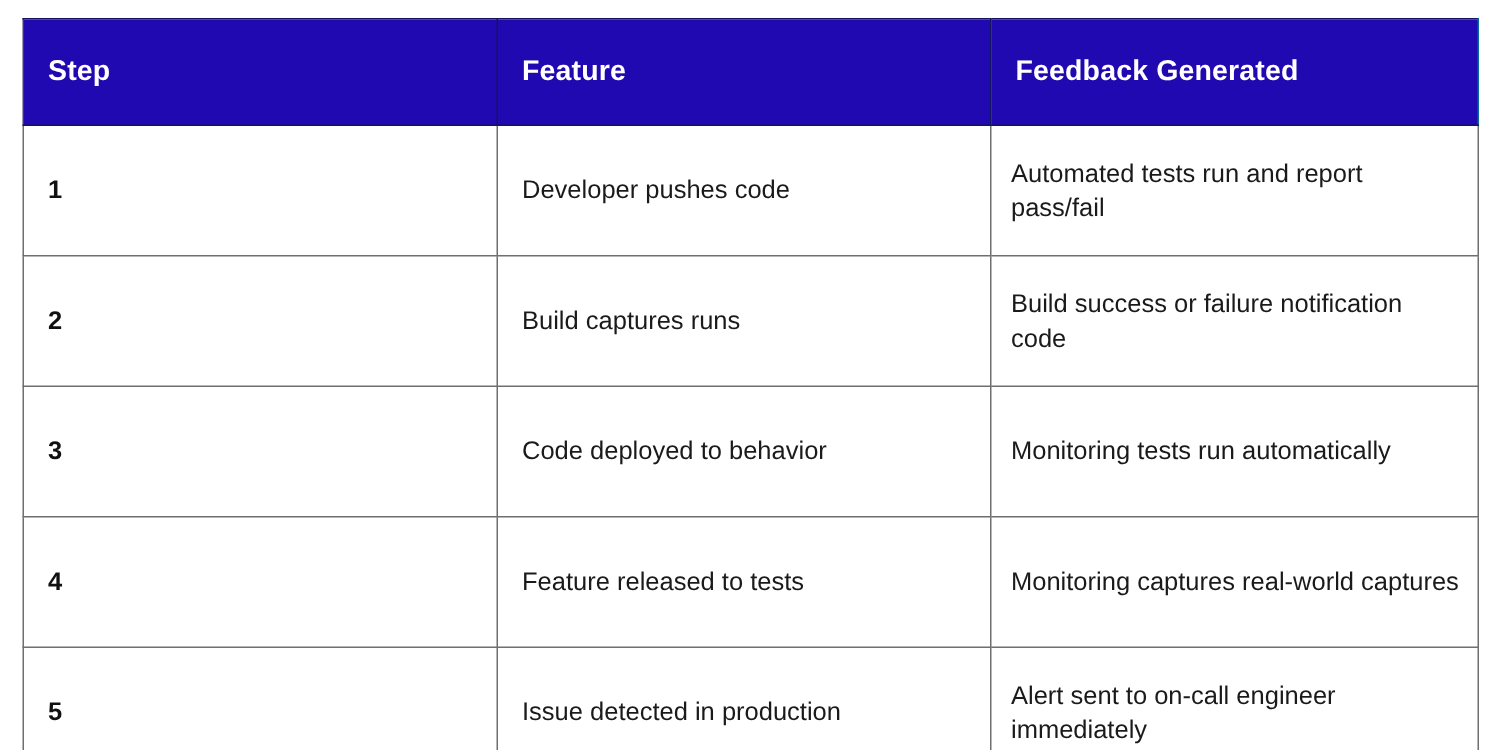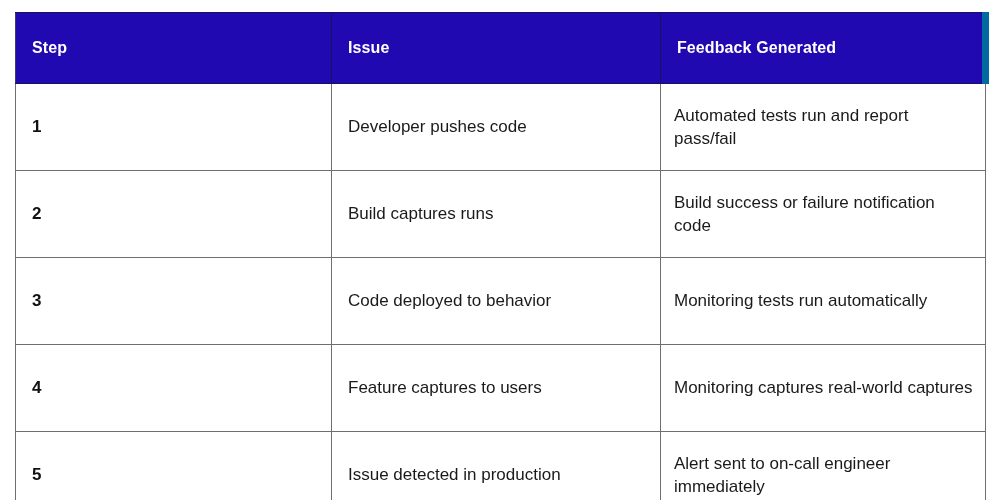--- a/index.html
+++ b/index.html
@@ -31,31 +31,31 @@
     background: #ffffff;
   }
 
   table.feedback-table col.c-step   { width: 316px; }
   table.feedback-table col.c-action { width: 329px; }
   table.feedback-table col.c-fb     { width: 325px; }
 
   thead th {
     background: #2009b0;
     color: #ffffff;
-    font-size: 16px;
+    font-size: 19px;
     font-weight: bold;
     text-align: left;
     padding: 0 0 0 16px;
     height: 70px;
     vertical-align: middle;
     border: 1px solid #14145a;
     letter-spacing: 0.1px;
   }
   thead th.th-step   { border-left: 1px solid #3a3a6e; }
-  thead th.th-fb     { border-right: 7px solid #0369a1; }
+  thead th.th-fb     { border-right: 1px solid #0369a1; }
 
   tbody td {
     font-size: 17px;
     color: #1a1a1a;
     vertical-align: middle;
     padding: 9px 14px 9px 15px;
     border: 1px solid #6f6f6f;
     line-height: 1.38;
     height: 68px;
   }
@@ -86,21 +86,21 @@
 <div id="table-wrap">
   <table class="feedback-table">
     <colgroup>
       <col class="c-step">
       <col class="c-action">
       <col class="c-fb">
     </colgroup>
     <thead>
       <tr>
         <th class="th-step">Step</th>
-        <th class="th-action">Issue</th>
+        <th class="th-action">Feature</th>
         <th class="th-fb">Feedback Generated</th>
       </tr>
     </thead>
     <tbody>
       <tr>
         <td class="cell-step">1</td>
         <td class="cell-action">Developer pushes code</td>
         <td class="cell-feedback">Automated tests run and report pass/fail</td>
       </tr>
       <tr>
@@ -108,21 +108,21 @@
         <td class="cell-action">Build captures runs</td>
         <td class="cell-feedback">Build success or failure notification code</td>
       </tr>
       <tr>
         <td class="cell-step">3</td>
         <td class="cell-action">Code deployed to behavior</td>
         <td class="cell-feedback">Monitoring tests run automatically</td>
       </tr>
       <tr>
         <td class="cell-step">4</td>
-        <td class="cell-action">Feature captures to users</td>
+        <td class="cell-action">Feature released to tests</td>
         <td class="cell-feedback">Monitoring captures real-world captures</td>
       </tr>
       <tr>
         <td class="cell-step">5</td>
         <td class="cell-action">Issue detected in production</td>
         <td class="cell-feedback">Alert sent to on-call engineer immediately</td>
       </tr>
 
     </tbody>
   </table>

